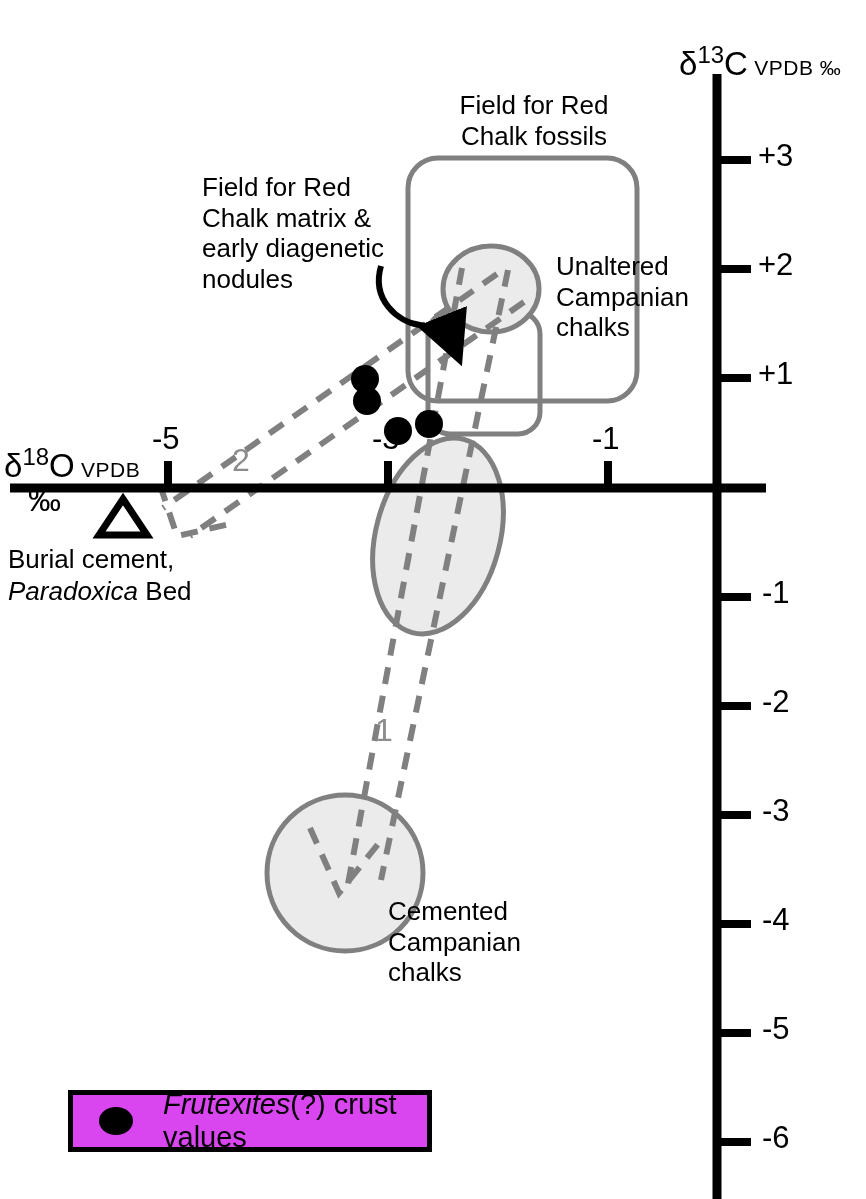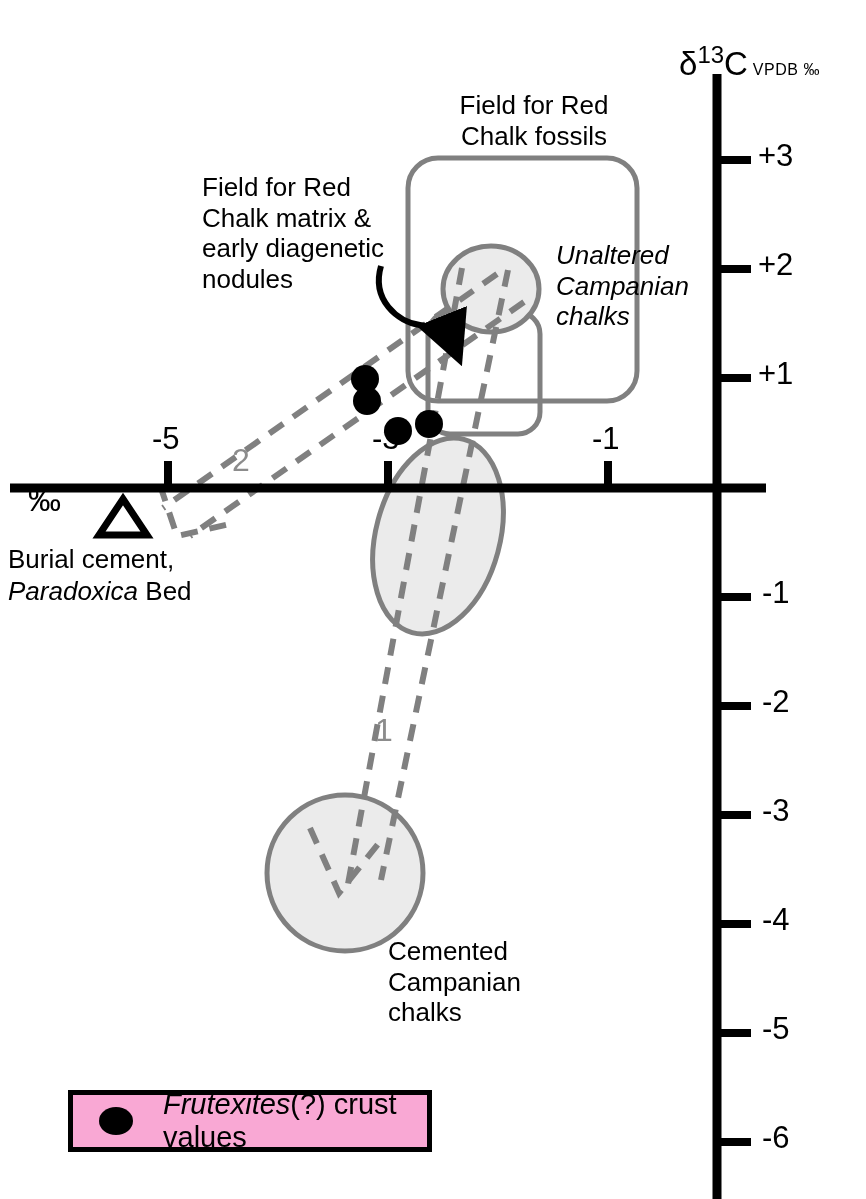--- a/index.html
+++ b/index.html
@@ -3,27 +3,27 @@
 <meta charset="utf-8">
 <style>
   html,body{margin:0;padding:0;background:#fff;}
   body{width:866px;height:1199px;position:relative;overflow:hidden;
        font-family:"Liberation Sans","DejaVu Sans",sans-serif;color:#000;}
   #root{position:relative;width:866px;height:1199px;background:#ffffff;}
   svg#plot{position:absolute;left:0;top:0;width:866px;height:1199px;}
 
   .lbl{position:absolute;line-height:1.18;white-space:pre-line;}
   .axis-title{font-size:33px;}
-  .axis-title .sub{font-size:16px;letter-spacing:.5px;}
+  .axis-title .sub{font-size:21px;letter-spacing:.5px;}
   .axis-title .sup{font-size:24px;vertical-align:super;}
   .tick-lbl{position:absolute;font-size:31px;}
   .fieldlbl{font-size:26px;text-align:center;}
   .fieldlbl-l{font-size:26px;text-align:left;}
   .arrowno{position:absolute;font-size:32px;color:#8c8c8c;}
-  .legend-box{position:absolute;border:5px solid #000;background:#f9a8d4;
+  .legend-box{position:absolute;border:5px solid #000;background:#d946ef;
               box-sizing:border-box;display:flex;align-items:center;}
   .legend-dot{width:34px;height:28px;border-radius:50%;background:#000;
               margin-left:26px;flex:0 0 auto;}
   .legend-text{font-size:29px;margin-left:30px;}
   .legend-text i{font-style:italic;}
   .it{font-style:italic;}
 </style>
 </head>
 <body>
 
@@ -89,20 +89,23 @@
       <circle cx="367" cy="401" r="14"></circle>
       <circle cx="398" cy="431" r="14"></circle>
       <circle cx="429" cy="424" r="14"></circle>
     </g>
   </svg>
 
   <div class="lbl axis-title" style="left:679px;top:2px;">
     <span>δ</span><span class="sup">13</span><span>C</span><span class="sub"> VPDB ‰</span>
   </div>
 
+  <div class="lbl axis-title" style="left:4px;top:404px;">
+    <span>δ</span><span class="sup">18</span><span>O</span><span class="sub"> VPDB</span>
+  </div>
   <div class="lbl axis-title" style="left:28px;top:442px;">
     <span>‰</span>
   </div>
 
   <div class="tick-lbl" style="left:758px;top:138px;">+3</div>
   <div class="tick-lbl" style="left:758px;top:247px;">+2</div>
   <div class="tick-lbl" style="left:758px;top:356px;">+1</div>
   <div class="tick-lbl" style="left:762px;top:575px;">-1</div>
   <div class="tick-lbl" style="left:762px;top:684px;">-2</div>
   <div class="tick-lbl" style="left:762px;top:793px;">-3</div>
@@ -115,26 +118,26 @@
   <div class="tick-lbl" style="left:592px;top:421px;">-1</div>
 
   <div class="lbl fieldlbl" style="left:434px;top:90px;width:200px;">Field for Red
 Chalk fossils</div>
 
   <div class="lbl fieldlbl-l" style="left:202px;top:172px;width:196px;">Field for Red
 Chalk matrix &amp;
 early diagenetic
 nodules</div>
 
-  <div class="lbl fieldlbl-l" style="left:556px;top:240px;width:160px;font-style:italic;">Unaltered
+  <div class="lbl fieldlbl-l" style="left:556px;top:251px;width:160px;">Unaltered
 Campanian
 chalks</div>
 
 
-  <div class="lbl fieldlbl-l" style="left:388px;top:936px;width:160px;">Cemented
+  <div class="lbl fieldlbl-l" style="left:388px;top:896px;width:160px;">Cemented
 Campanian
 chalks</div>
 
   <div class="lbl fieldlbl-l" style="left:8px;top:576px;width:250px;"><span class="it">Paradoxica</span><span> Bed</span></div>
   <div class="lbl fieldlbl-l" style="left:8px;top:544px;width:230px;">Burial cement,</div>
 
   <div class="arrowno" style="left:232px;top:442px;">2</div>
   <div class="arrowno" style="left:375px;top:712px;">1</div>
 
   <div class="legend-box" style="left:68px;top:1090px;width:364px;height:62px;">

